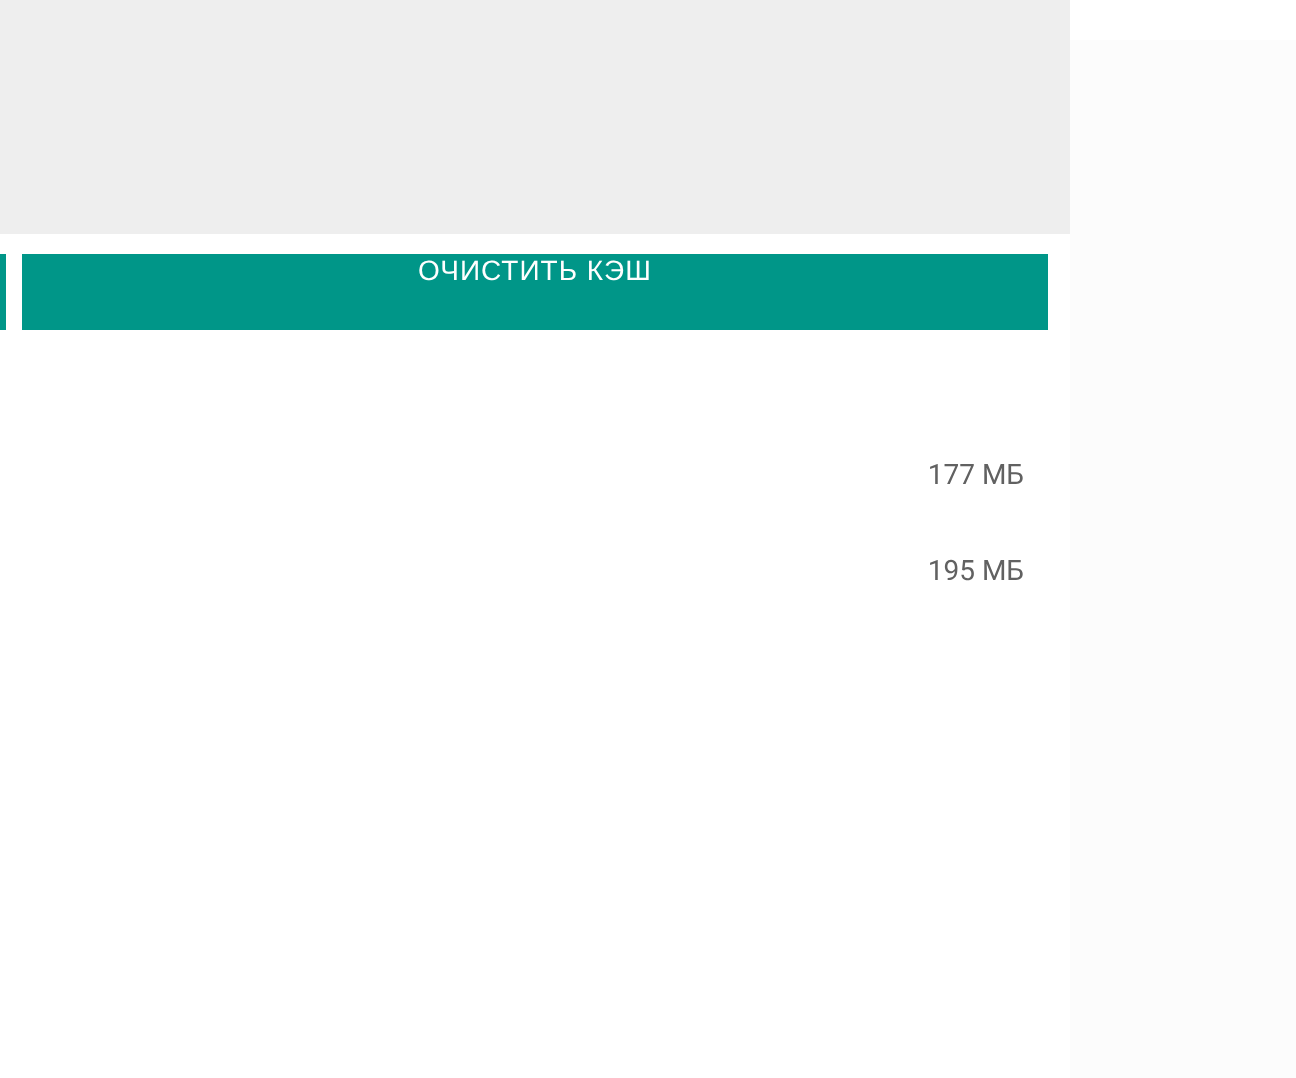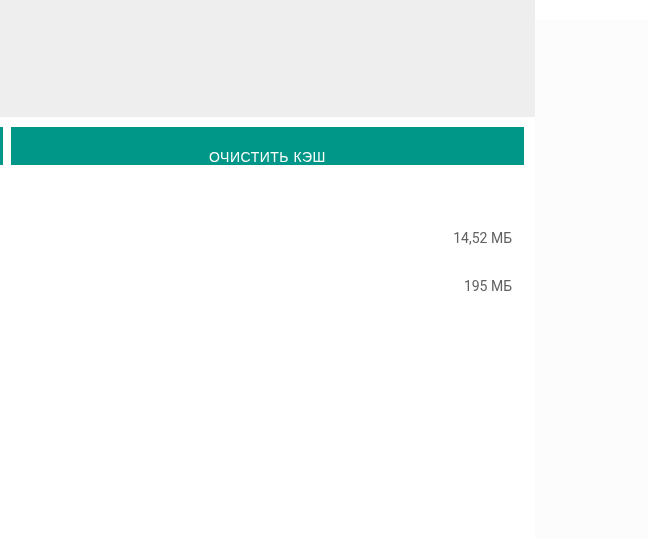--- a/index.html
+++ b/index.html
@@ -69,21 +69,21 @@
     height: 38px;
     background: #009688;
     color: #ffffff;
     border: none;
     font-size: 14px;
     font-weight: 500;
     letter-spacing: 0.5px;
     cursor: pointer;
     text-align: center;
     display: flex;
-    align-items: flex-end;
+    align-items: flex-start;
     justify-content: center;
   }
   .storage-list {
     position: absolute;
     top: 200px;
     left: 0;
     width: 525px;
   }
   .storage-item {
     height: 48px;
@@ -107,21 +107,21 @@
 <div class="left-panel">
   <div class="button-row">
     <div class="partial-button"></div>
     <button class="clear-cache-button">
       <span>ОЧИСТИТЬ КЭШ</span>
     </button>
   </div>
 
   <div class="storage-list">
     <div class="storage-item">
-      <span class="storage-value">14,52 МБ</span>
+      <span class="storage-value">177 МБ</span>
     </div>
     <div class="storage-item">
       <span class="storage-value">195 МБ</span>
     </div>
   </div>
 </div>
 
 <div class="right-panel">
   <div class="right-panel-top"></div>
 </div>

